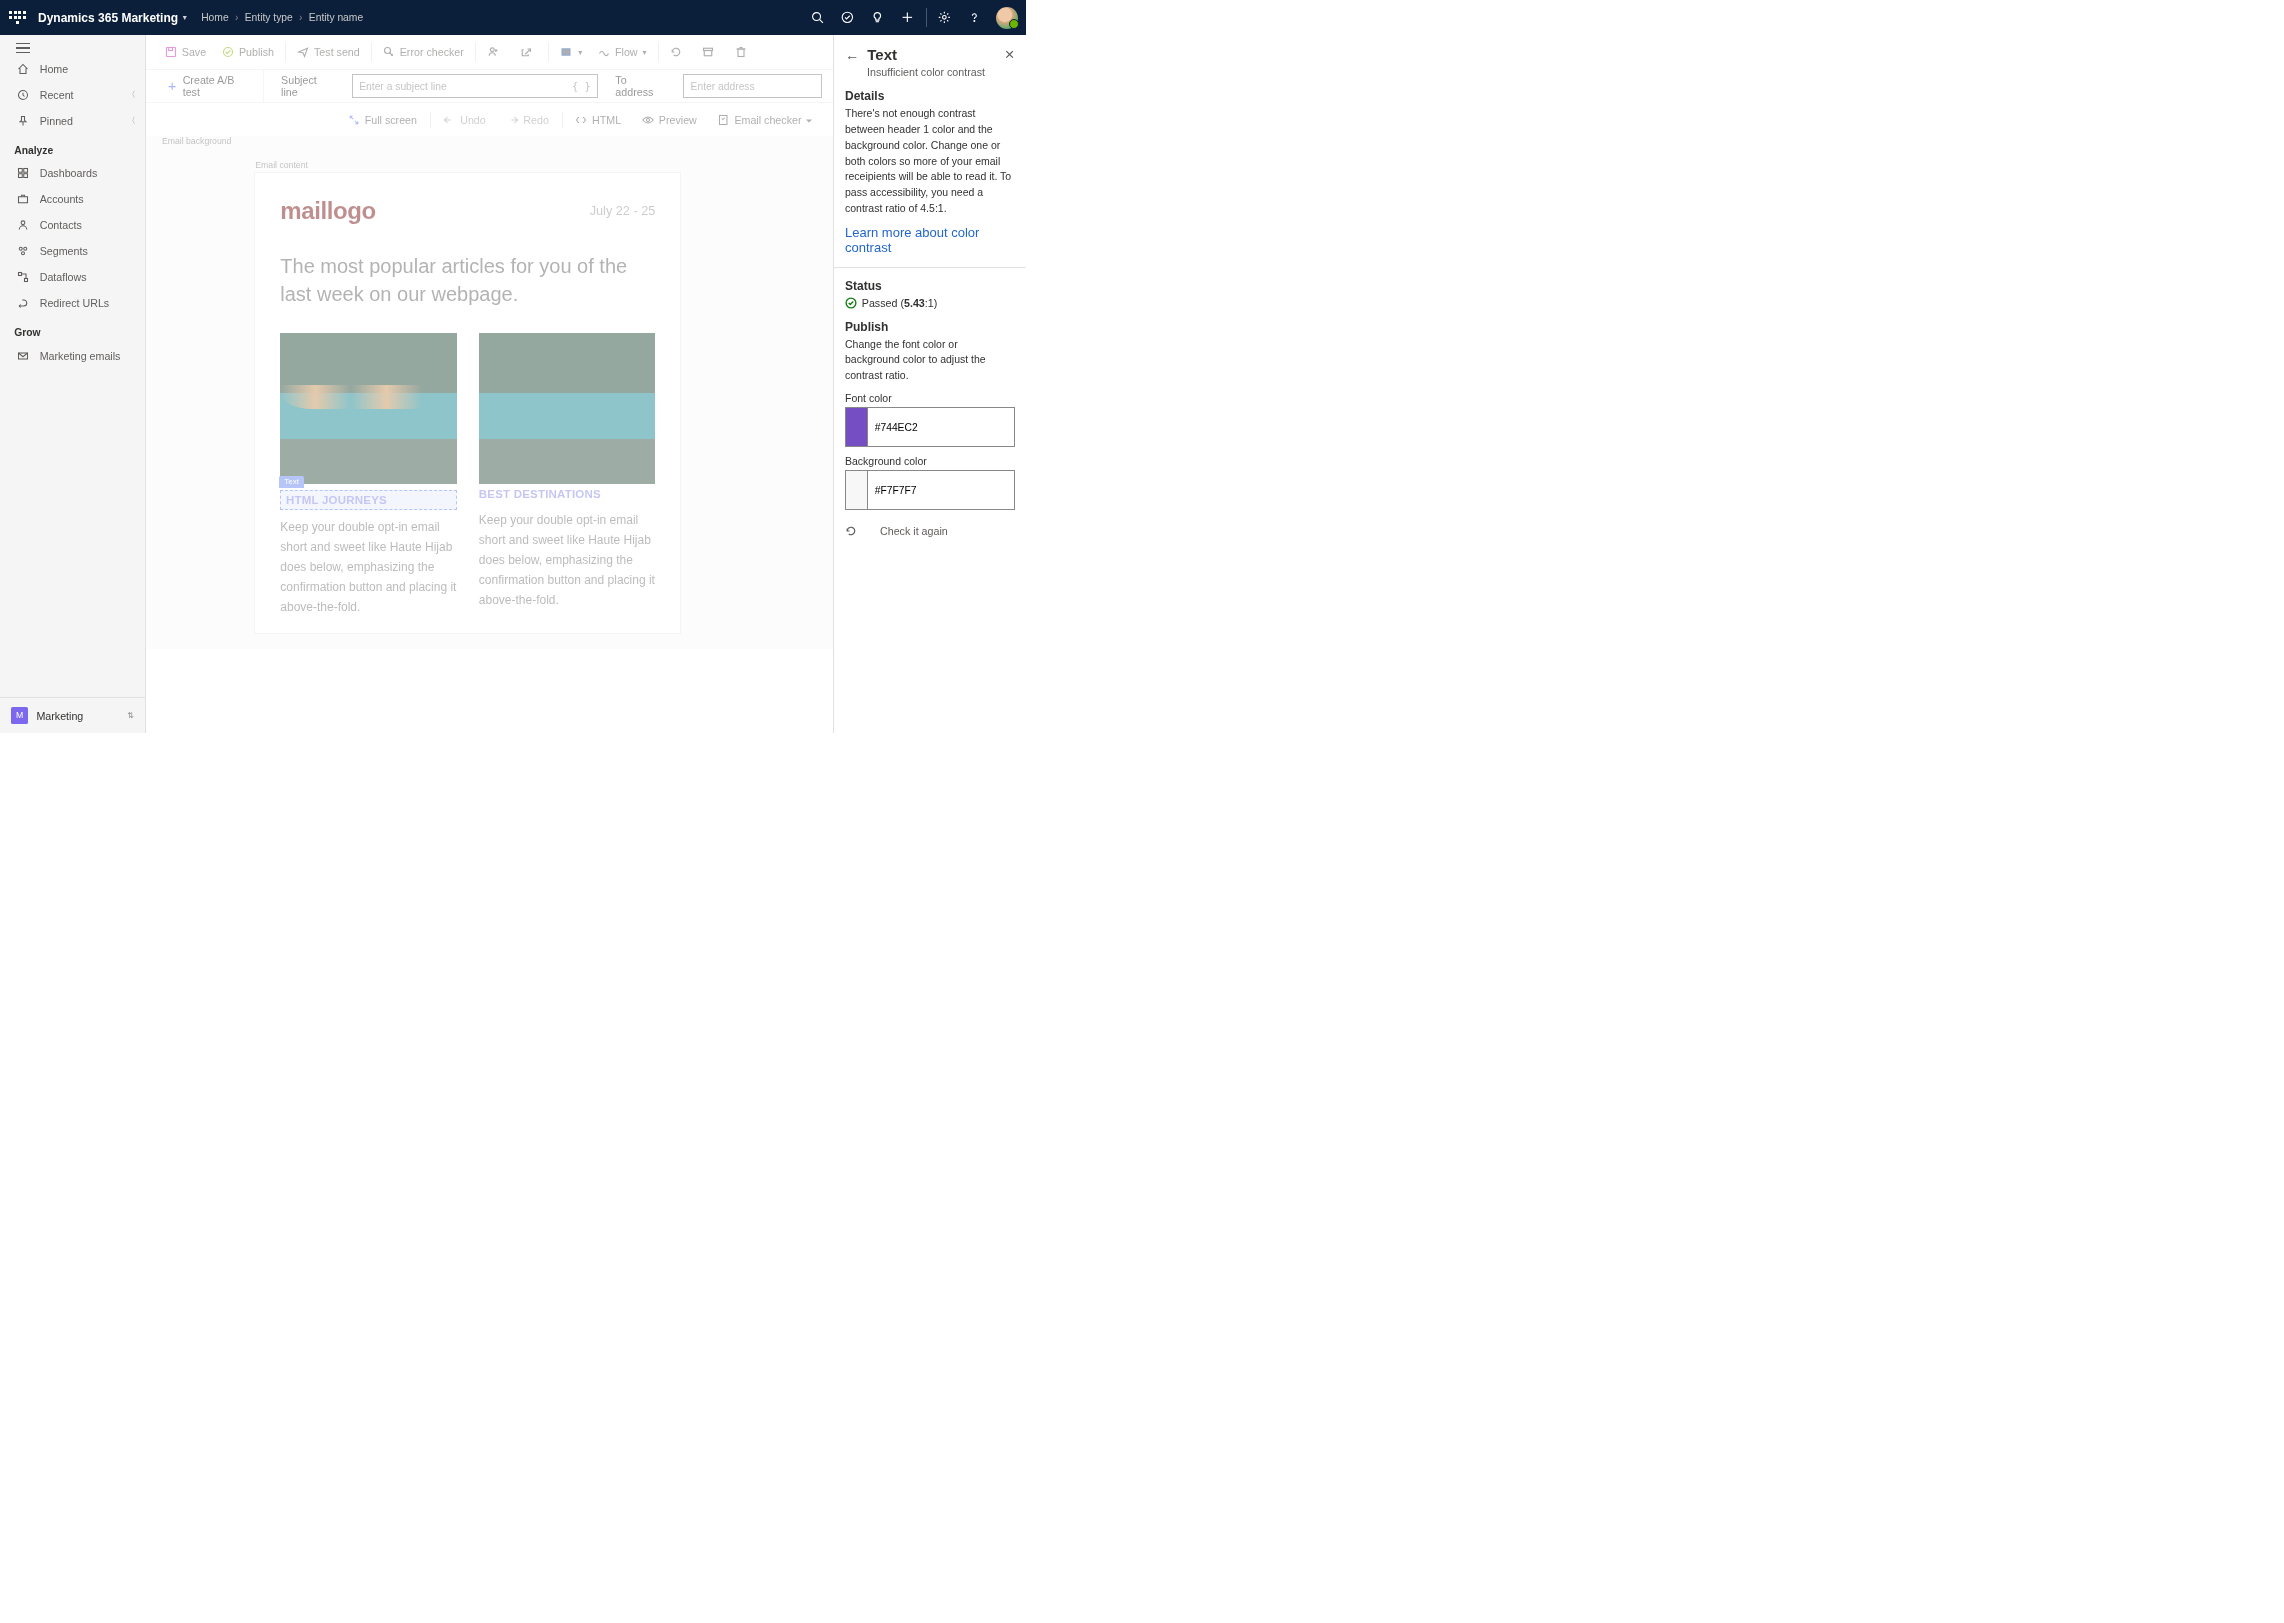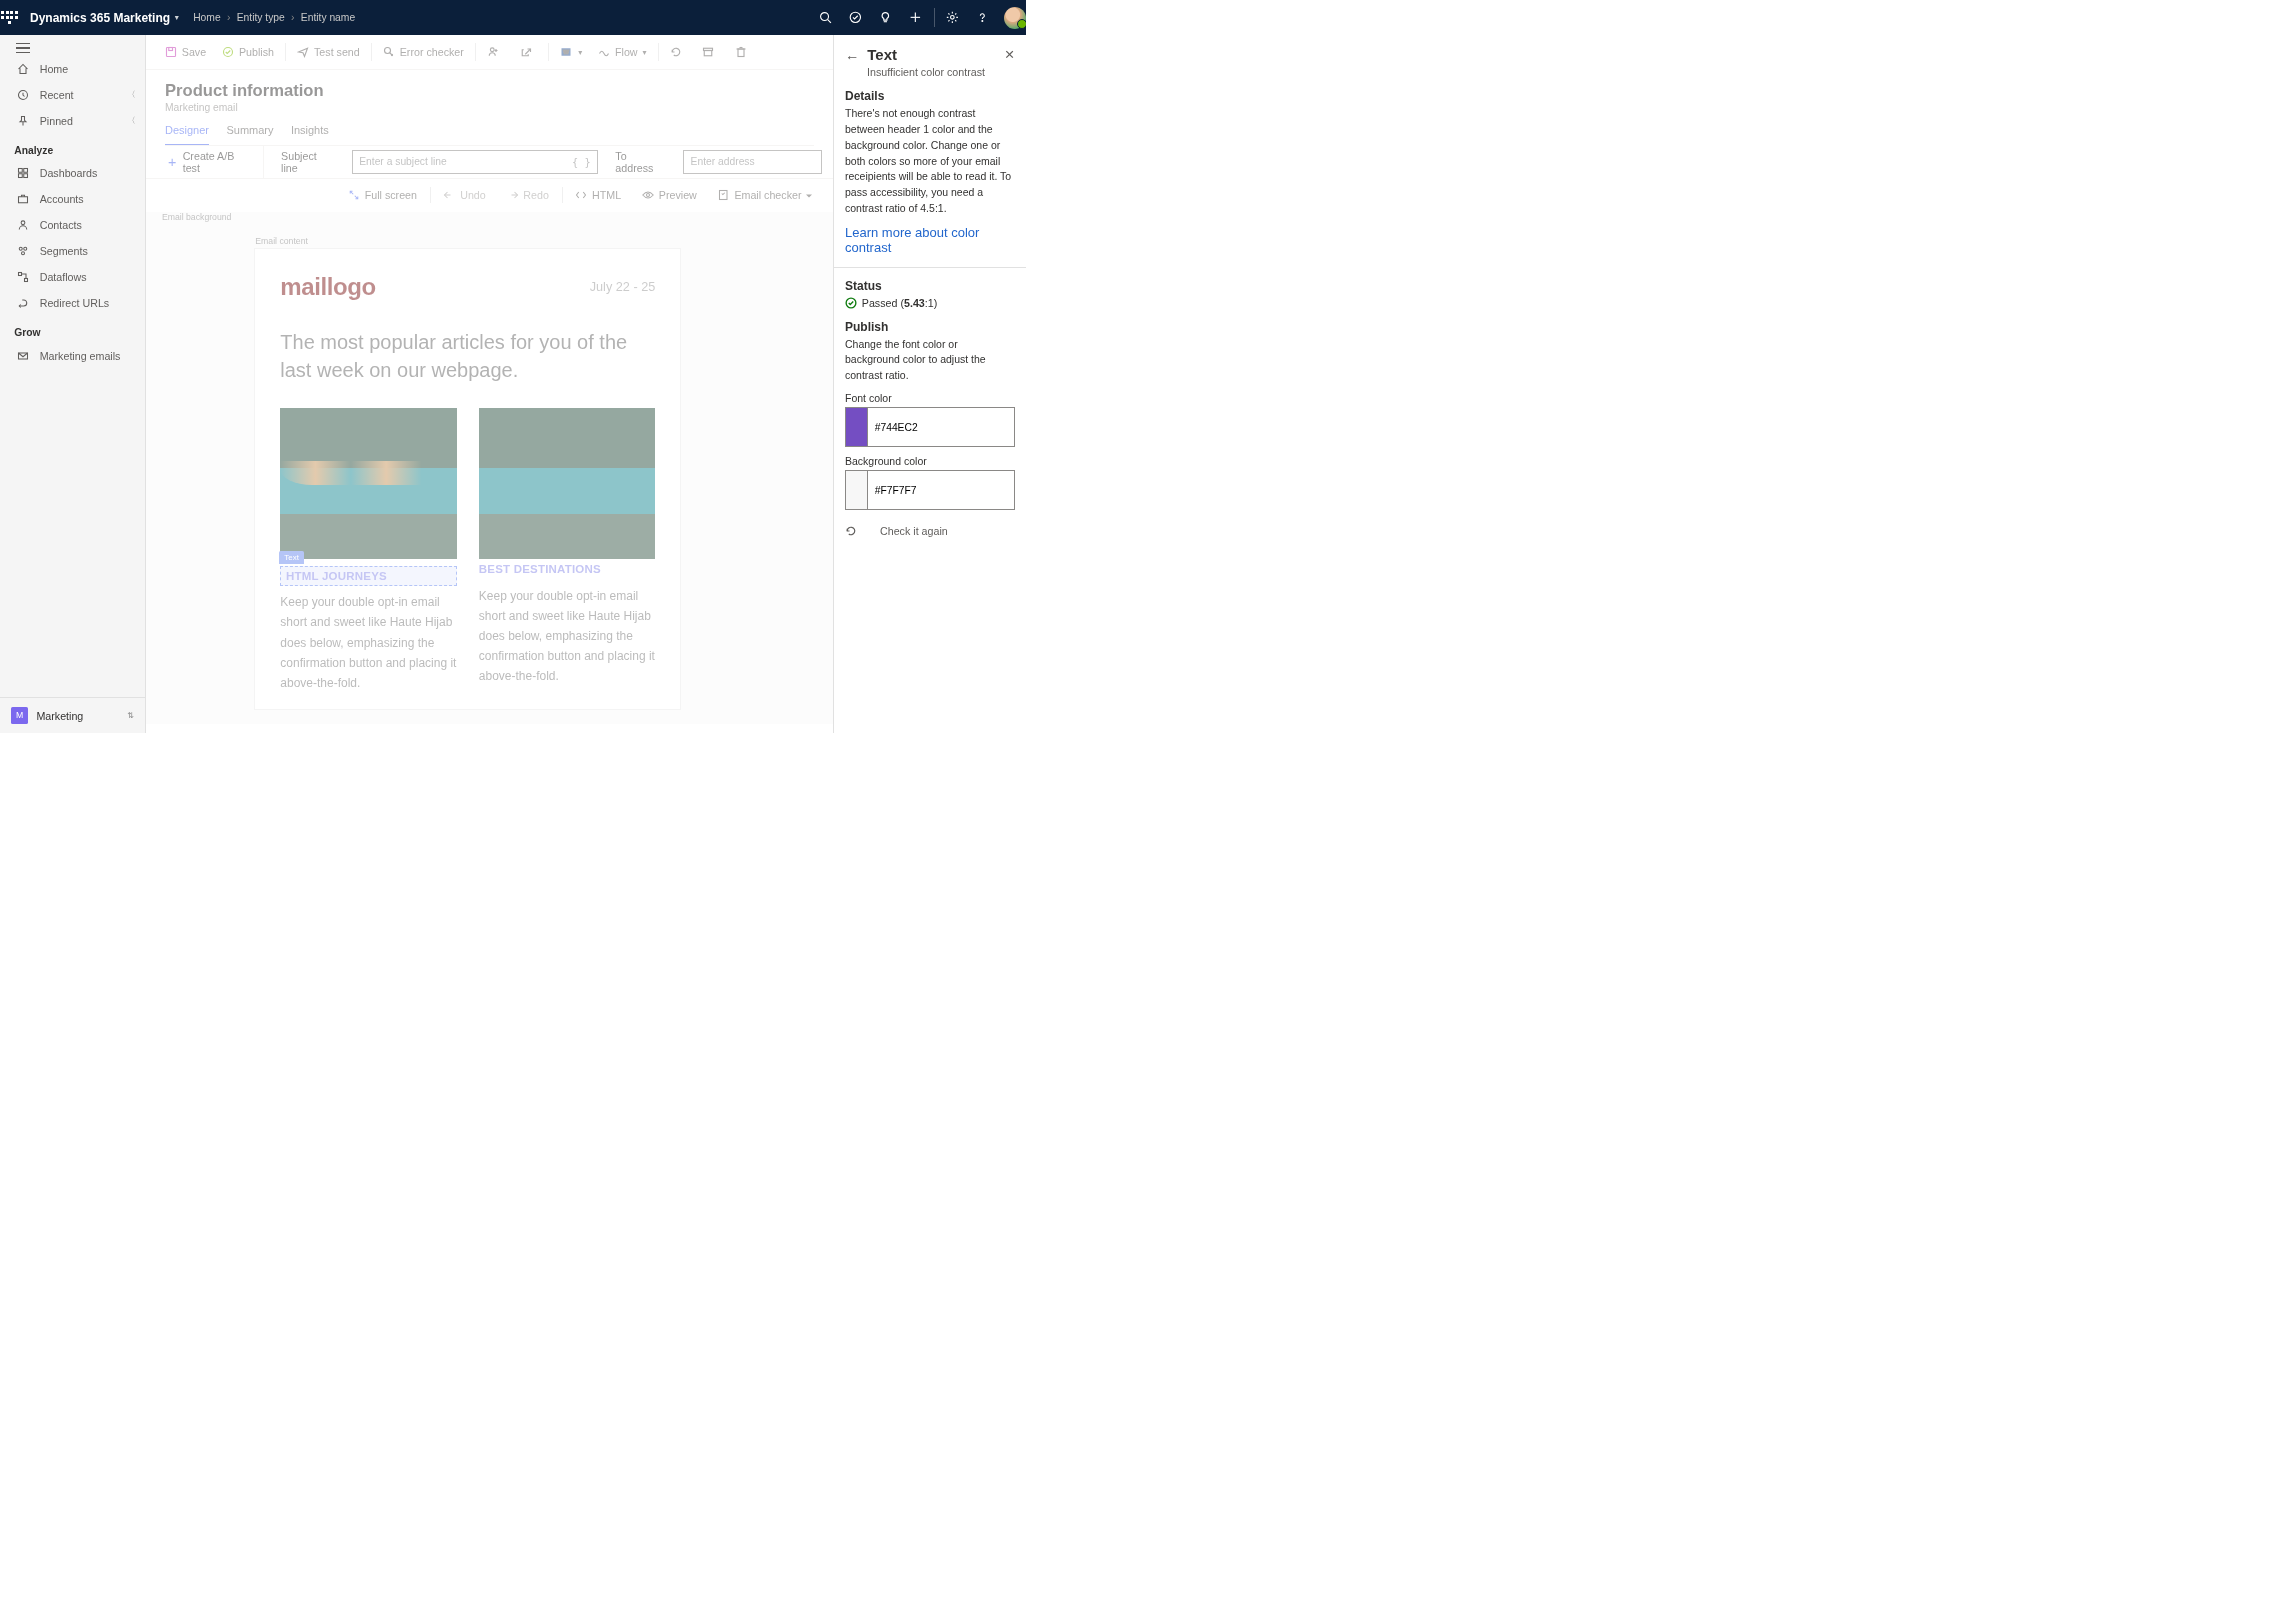--- a/index.html
+++ b/index.html
@@ -1,19 +1,19 @@
 <!DOCTYPE html>
 <html style="font-size:12.7px"><head>
 <meta charset="utf-8">
 <style>
 * { box-sizing: border-box; margin: 0; padding: 0; font-family: 'Segoe UI', Tahoma, sans-serif; }
 body { width: 1026px; height: 733px; background: #fff; overflow: hidden; font-size: 11px; color: #323130; }
 
 
-.header { height: 35px; background: #0b1f3a; color: #fff; display: flex; align-items: center; padding: 0 0; }
+.header { height: 35px; background: #0b1f3a; color: #fff; display: flex; align-items: center; padding: 0 8px; }
 .waffle { width: 19px; height: 19px; display: flex; flex-wrap: wrap; align-content: center; justify-content: center; gap: 1.6px; margin-right: 11px; }
 .waffle span { width: 3.2px; height: 3.2px; background: #fff; }
 .app-name { font-weight: 600; font-size: 12px; margin-right: 4.8px; }
 .app-chev { font-size: 8px; margin-right: 14.3px; opacity: .8; }
 .crumb { font-size: 10.3px; color: #c8c8c8; }
 .crumb .sep { margin: 0 6.3px; color: #888; }
 .header .spacer { flex: 1; }
 .hicon { width: 30px; height: 35px; display: flex; align-items: center; justify-content: center; cursor: pointer; }
 .hicon svg { width: 12.7px; height: 12.7px; stroke: #fff; fill: none; stroke-width: 1.4; }
 .hdiv { width: 0.8px; height: 19px; background: rgba(255,255,255,.25); margin: 0 3.2px; }
@@ -383,29 +383,20 @@
       <div class="cmd">
           <svg viewBox="0 0 16 16">
             <rect x="4" y="4" width="8" height="10"></rect>
             <line x1="2" y1="4" x2="14" y2="4"></line>
             <line x1="6" y1="2" x2="10" y2="2"></line>
           </svg>
         </div>
       <div class="grow"></div>
     </div>
 
-    <div class="pagehead">
-      <h1>Product information</h1>
-      <div class="sub">Marketing email</div>
-      <div class="tabs">
-        <div class="tab active">Designer</div>
-        <div class="tab">Summary</div>
-        <div class="tab">Insights</div>
-      </div>
-    </div>
 
     <div class="configrow">
       <div class="abtest">
           <span class="plus">+</span>
           <span>Create A/B test</span>
         </div>
       <div class="cfglabel">Subject line</div>
       <div class="cfginput subj-input">
           <span style="color:#888">Enter a subject line</span>
           <span class="subj-code">{ }</span>

